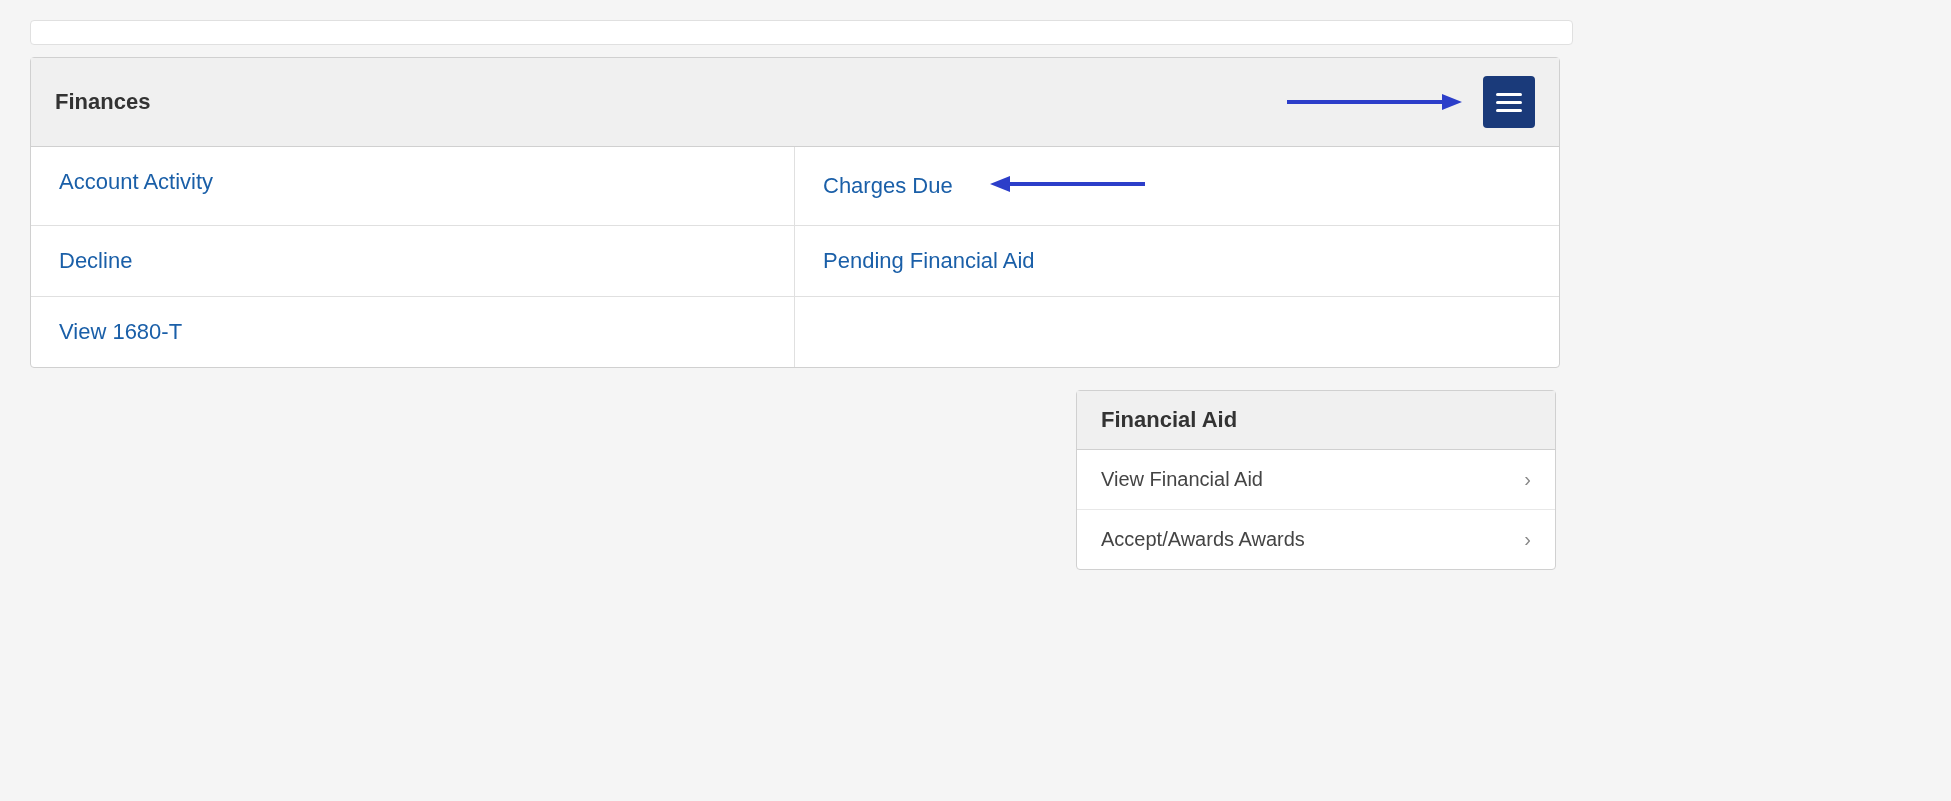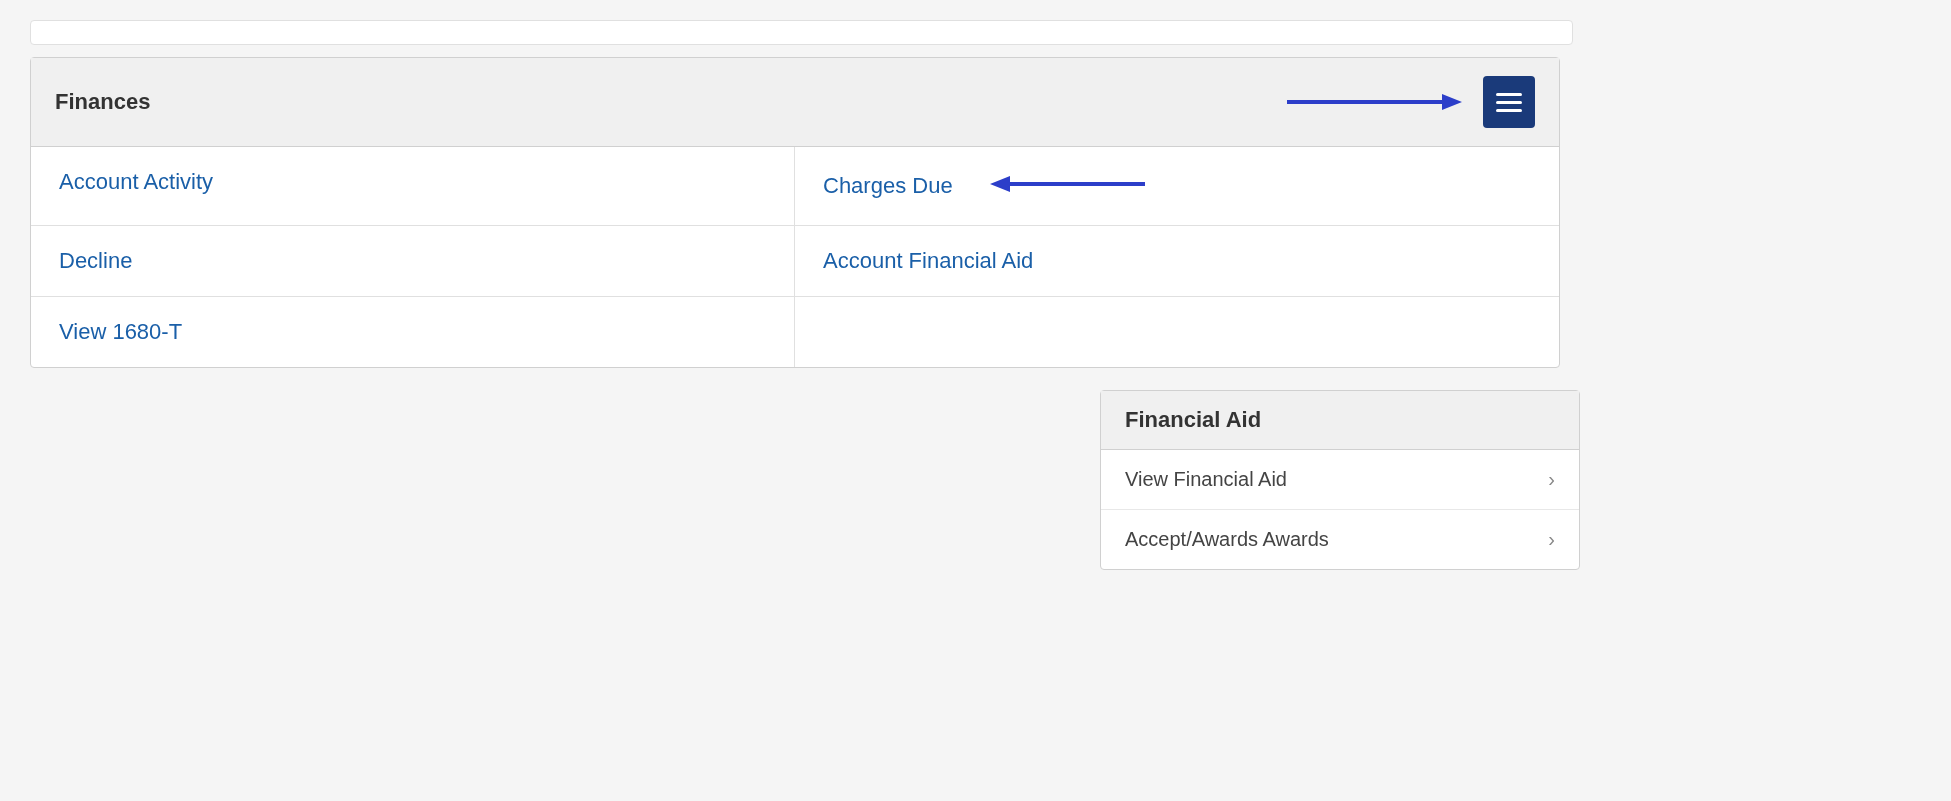--- a/index.html
+++ b/index.html
@@ -136,21 +136,21 @@
     }
 
     
     .financial-aid-card {
       background: #ffffff;
       border: 1px solid #d0d0d0;
       border-radius: 4px;
       width: 480px;
       position: absolute;
       top: 390px;
-      left: 1100px;
+      left: 1076px;
     }
 
     .financial-aid-header {
       background: #f0f0f0;
       border-bottom: 1px solid #d0d0d0;
       padding: 16px 24px;
     }
 
     .financial-aid-title {
       font-size: 22px;
@@ -236,21 +236,21 @@
             </svg>
           </div>
         </div>
       </div>
 
       <div class="grid-cell">
         <a class="finance-link">Decline</a>
       </div>
 
       <div class="grid-cell">
-        <a class="finance-link">Account Financial Aid</a>
+        <a class="finance-link">Pending Financial Aid</a>
       </div>
 
       <div class="grid-cell full-width">
         <a class="finance-link">View 1680-T</a>
       </div>
     </div>
   </div>
 
   <div class="financial-aid-card">
     <div class="financial-aid-header">

